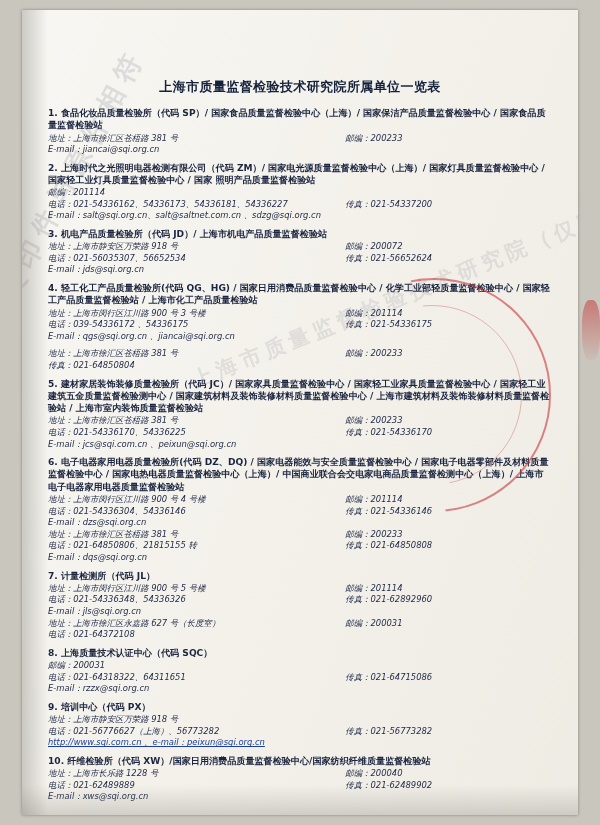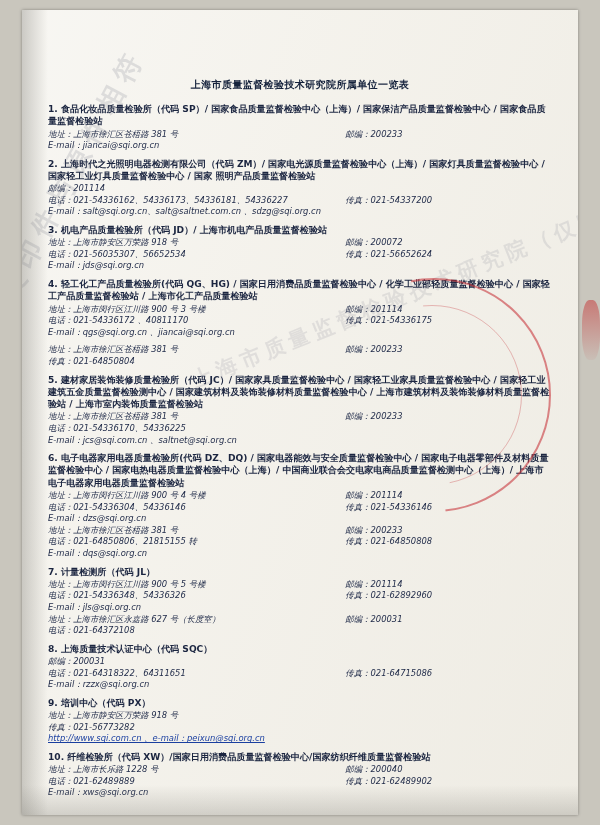--- a/index.html
+++ b/index.html
@@ -32,21 +32,21 @@
     pointer-events: none;
   }
   .content {
     position: absolute;
     left: 0; top: 0; right: 0; bottom: 0;
     padding: 68px 26px 0 26px;
     box-sizing: border-box;
   }
   .doc-title {
     text-align: center;
-    font-size: 10px;
+    font-size: 13px;
     font-weight: bold;
     color: #15223c;
     letter-spacing: 0.4px;
     margin-bottom: 11px;
   }
   .entry {
     margin-bottom: 6px;
   }
   .entry-head {
     font-size: 9.1px;
@@ -204,21 +204,21 @@
           </div>
         </div>
         <div class="entry">
           <div class="entry-head">4. 轻工化工产品质量检验所(代码 QG、HG) / 国家日用消费品质量监督检验中心 / 化学工业部轻质量监督检验中心 / 国家轻工产品质量监督检验站 / 上海市化工产品质量检验站</div>
           <div class="lines">
             <div class="row">
               <div class="col-l">地址：上海市闵行区江川路 900 号 3 号楼</div>
               <div class="col-r">邮编：201114</div>
             </div>
             <div class="row">
-              <div class="col-l">电话：021-54336172 、40811170</div>
+              <div class="col-l">电话：039-54336172 、54336175</div>
               <div class="col-r">传真：021-54336175</div>
             </div>
             <div class="full">E-mail：qgs@sqi.org.cn 、jiancai@sqi.org.cn</div>
           </div>
         </div>
         <div class="entry">
           <div class="lines">
             <div class="row">
               <div class="col-l">地址：上海市徐汇区苍梧路 381 号</div>
               <div class="col-r">邮编：200233</div>
@@ -230,22 +230,23 @@
         </div>
         <div class="entry">
           <div class="entry-head">5. 建材家居装饰装修质量检验所（代码 JC）/ 国家家具质量监督检验中心 / 国家轻工业家具质量监督检验中心 / 国家轻工业建筑五金质量监督检验测中心 / 国家建筑材料及装饰装修材料质量监督检验中心 / 上海市建筑材料及装饰装修材料质量监督检验站 / 上海市室内装饰质量监督检验站</div>
           <div class="lines">
             <div class="row">
               <div class="col-l">地址：上海市徐汇区苍梧路 381 号</div>
               <div class="col-r">邮编：200233</div>
             </div>
             <div class="row">
               <div class="col-l">电话：021-54336170、54336225</div>
-            </div>
-            <div class="full">E-mail：jcs@sqi.com.cn 、saltnet@sqi.org.cn</div>
+              <div class="col-r">传真：021-54336170</div>
+            </div>
+            <div class="full">E-mail：jcs@sqi.com.cn 、peixun@sqi.org.cn</div>
           </div>
         </div>
         <div class="entry">
           <div class="entry-head">6. 电子电器家用电器质量检验所(代码 DZ、DQ) / 国家电器能效与安全质量监督检验中心 / 国家电子电器零部件及材料质量监督检验中心 / 国家电热电器质量监督检验中心（上海）/ 中国商业联合会交电家电商品质量监督检测中心（上海）/ 上海市电子电器家用电器质量监督检验站</div>
           <div class="lines">
             <div class="row">
               <div class="col-l">地址：上海市闵行区江川路 900 号 4 号楼</div>
               <div class="col-r">邮编：201114</div>
             </div>
             <div class="row">
@@ -296,20 +297,21 @@
               <div class="col-r">传真：021-64715086</div>
             </div>
             <div class="full">E-mail：rzzx@sqi.org.cn</div>
           </div>
         </div>
         <div class="entry">
           <div class="entry-head">9. 培训中心（代码 PX）</div>
           <div class="lines">
             <div class="full">地址：上海市静安区万荣路 918 号</div>
             <div class="row">
+              <div class="col-l">电话：021-56776627（上海）、56773282</div>
               <div class="col-r">传真：021-56773282</div>
             </div>
             <div class="full link-blue">http://www.sqi.com.cn 、e-mail：peixun@sqi.org.cn</div>
           </div>
         </div>
         <div class="entry">
           <div class="entry-head">10. 纤维检验所（代码 XW）/国家日用消费品质量监督检验中心/国家纺织纤维质量监督检验站</div>
           <div class="lines">
             <div class="row">
               <div class="col-l">地址：上海市长乐路 1228 号</div>

